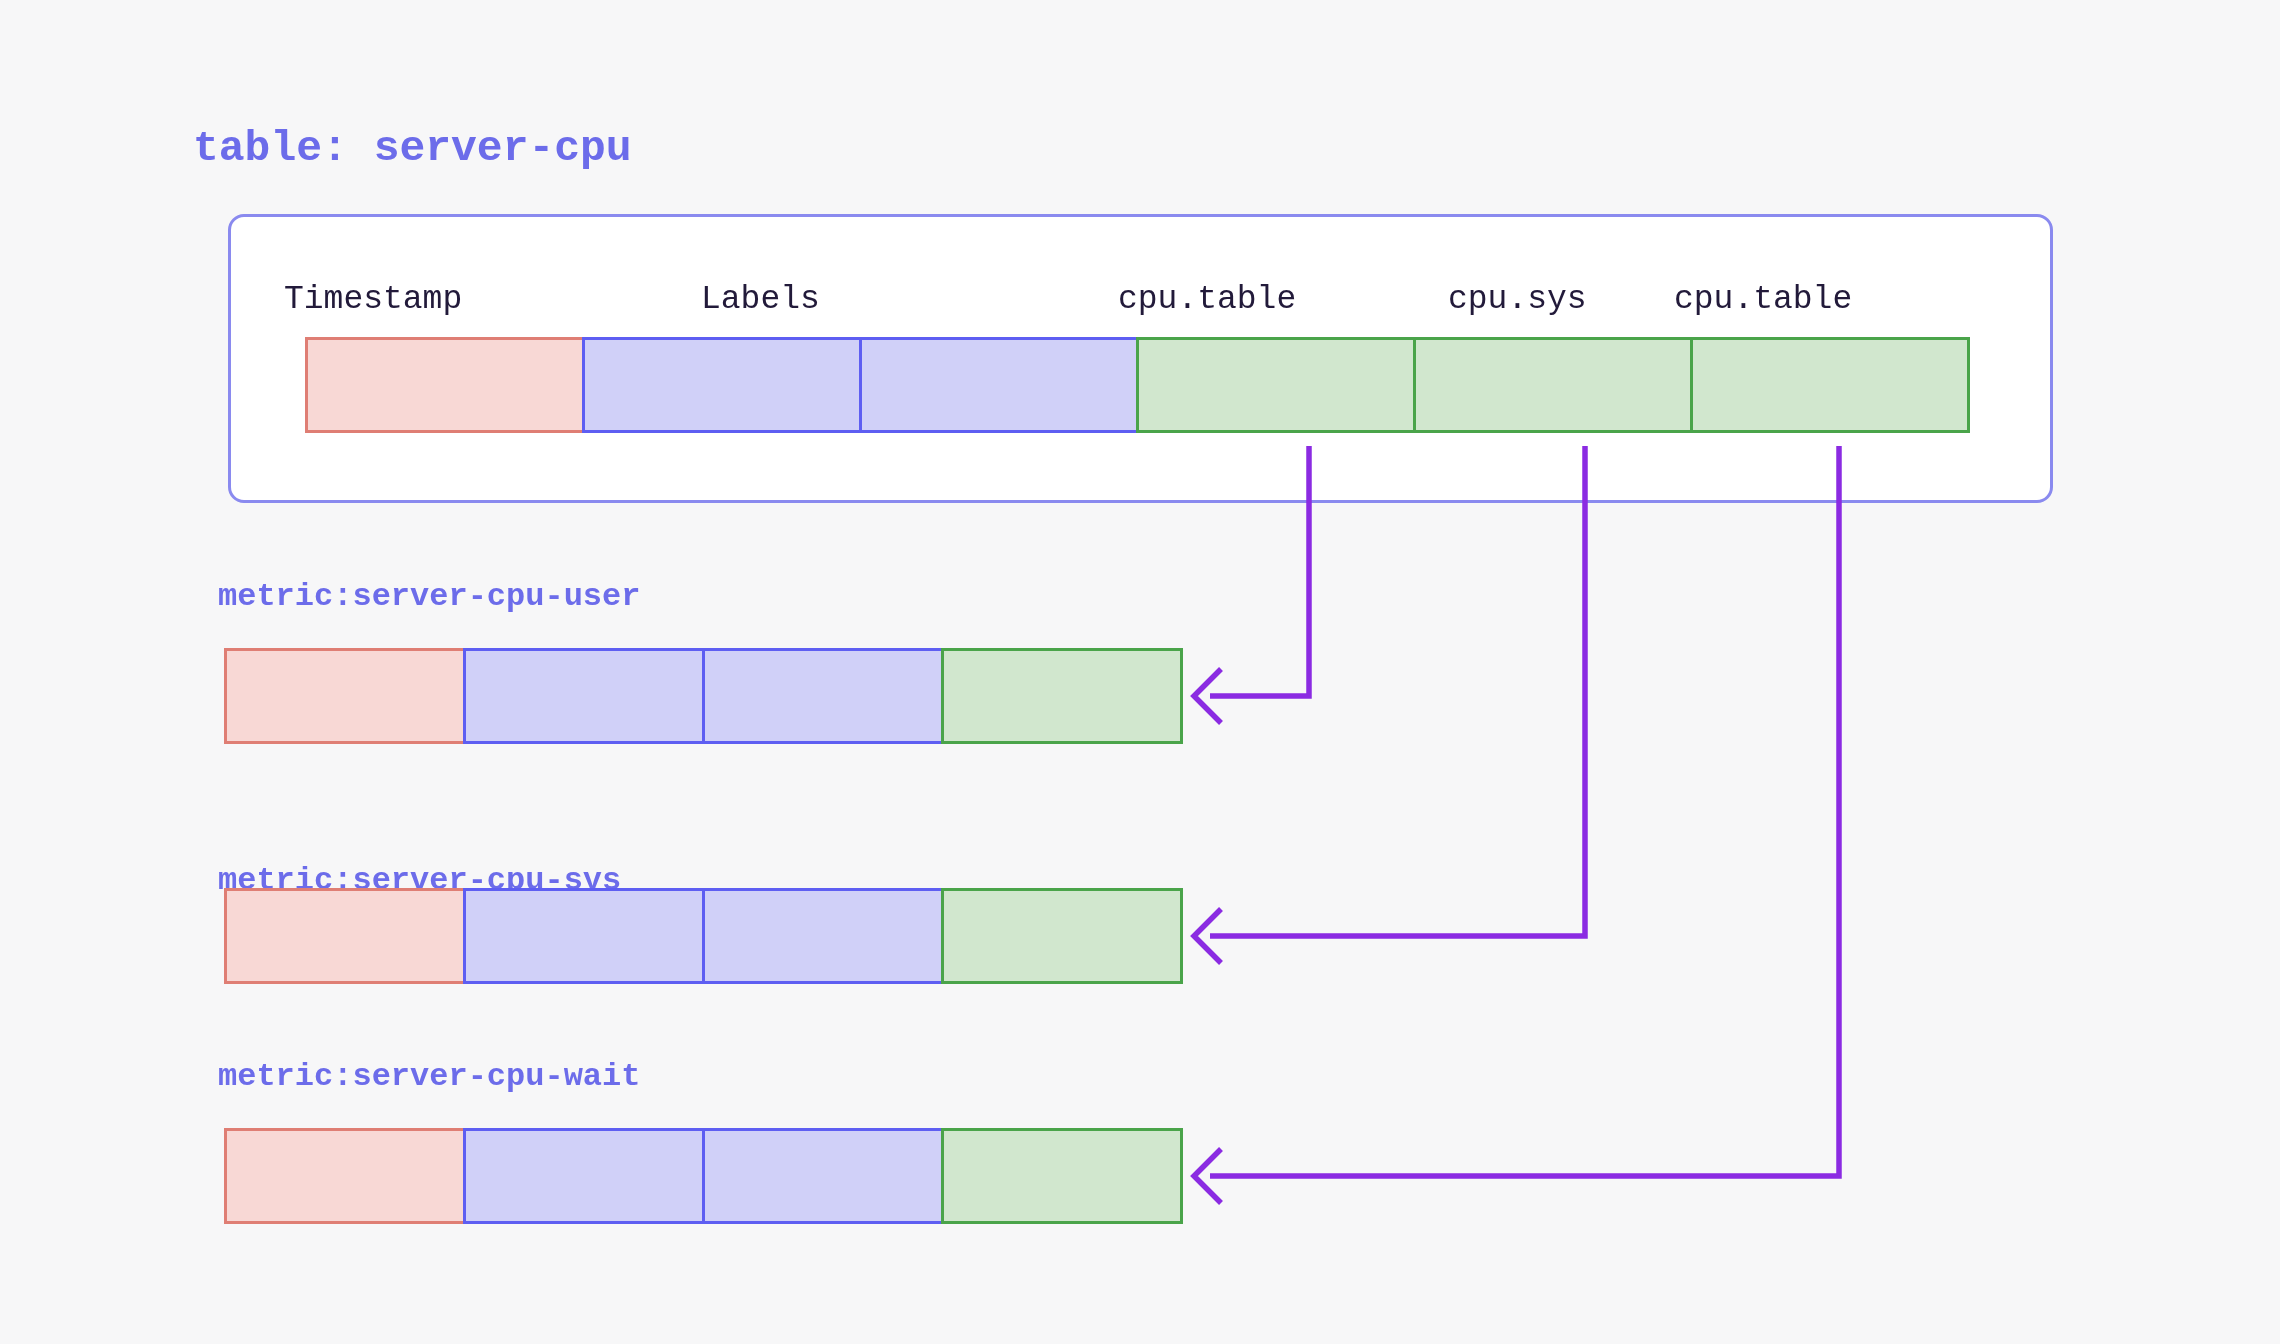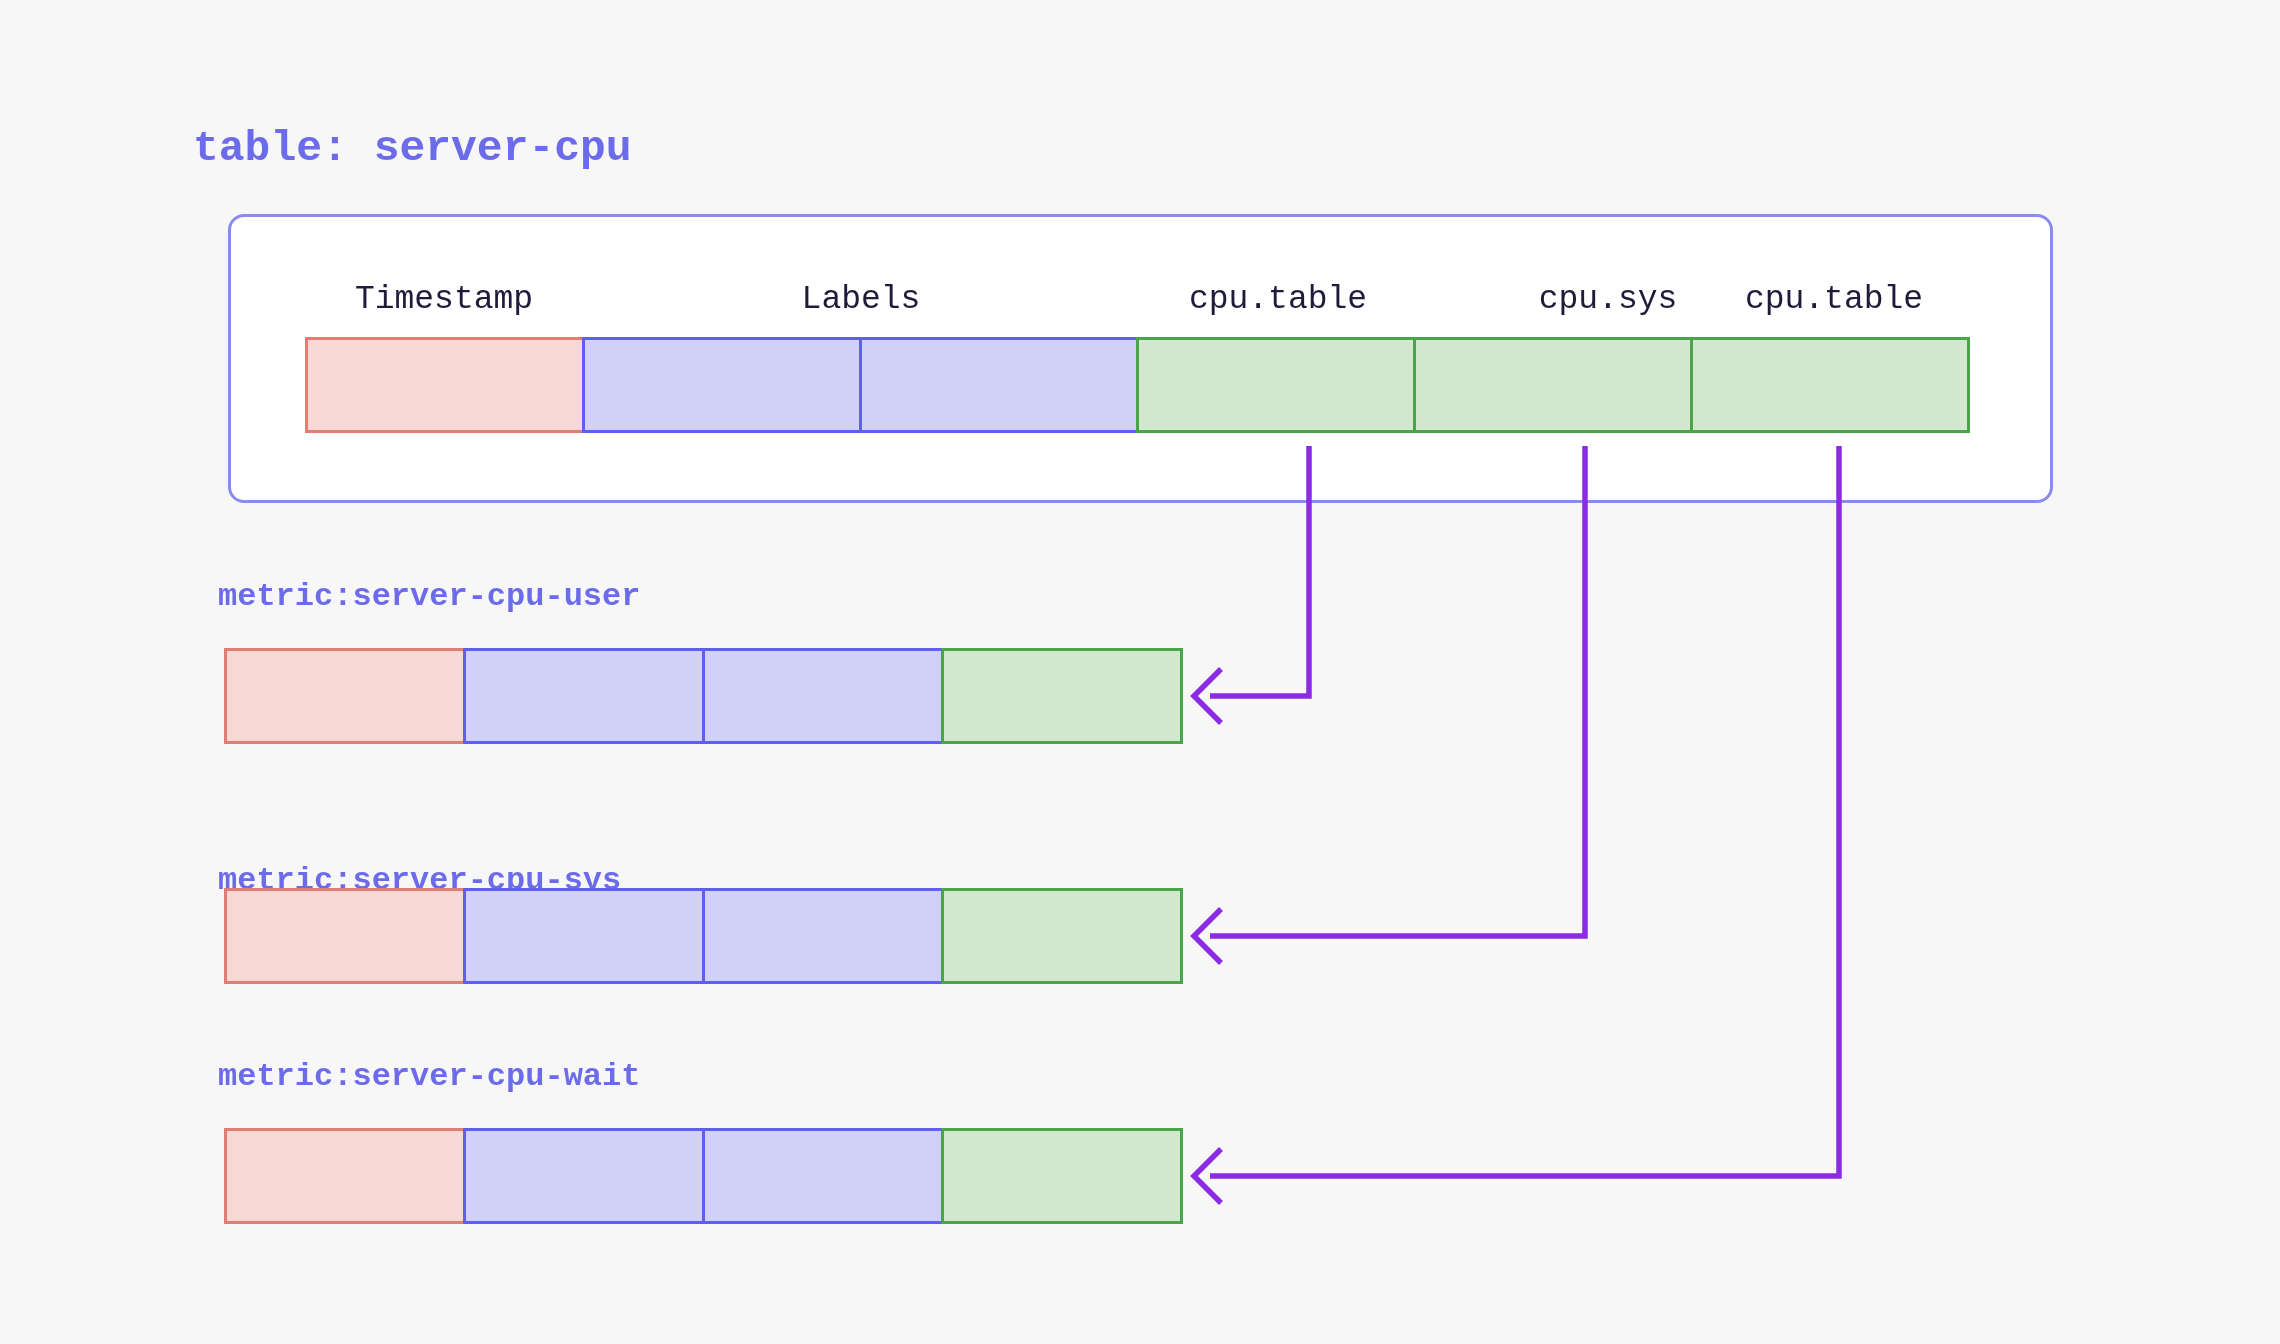--- a/index.html
+++ b/index.html
@@ -31,21 +31,20 @@
     box-sizing: border-box;
     background: var(--box-bg, #ffffff);
     border: 3px solid var(--box-border, #8a8aef);
     border-radius: 16px;
   }
   .col-header {
     position: absolute;
     top: 282px;
     width: 320px;
     margin-left: -160px;
-    text-align: center;
     font-size: 33px;
     line-height: 36px;
     color: var(--header-text, #221a3a);
     white-space: pre;
   }
   .cell-row {
     position: absolute;
     display: flex;
     height: 96px;
   }

